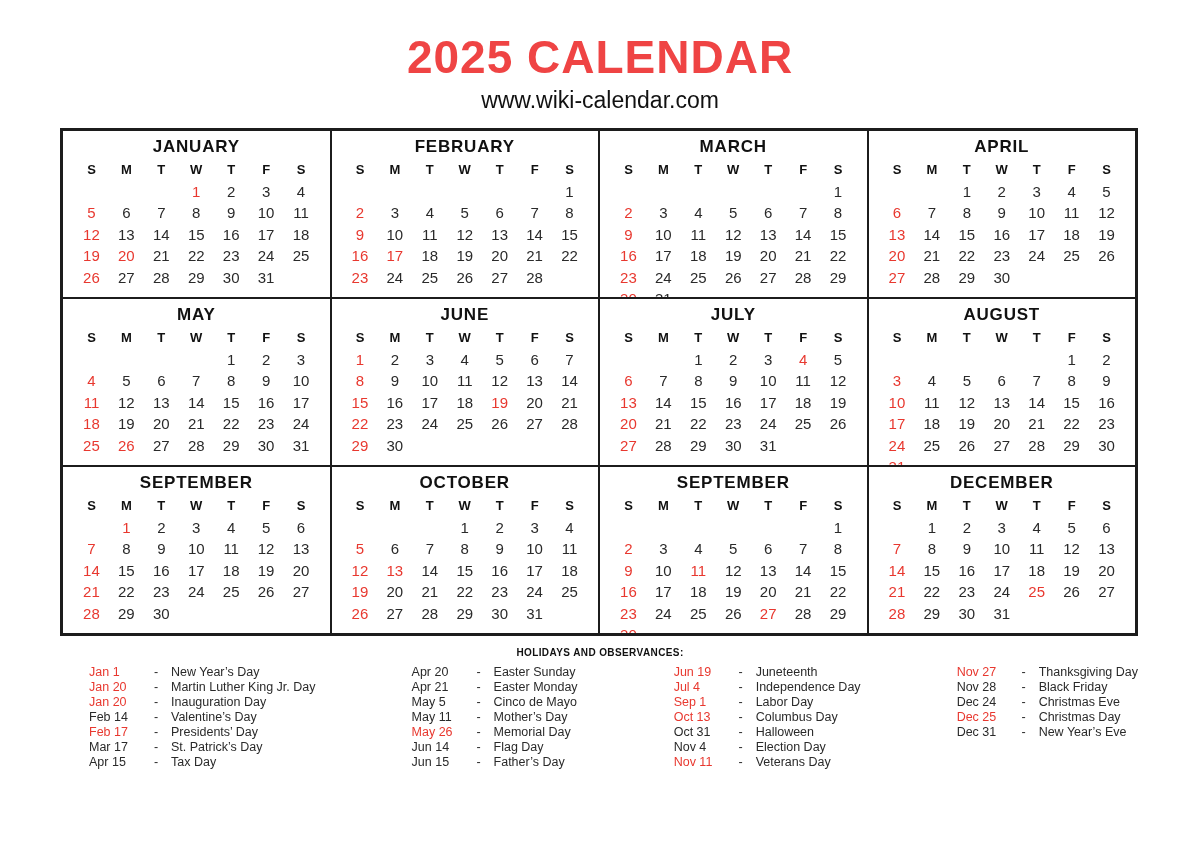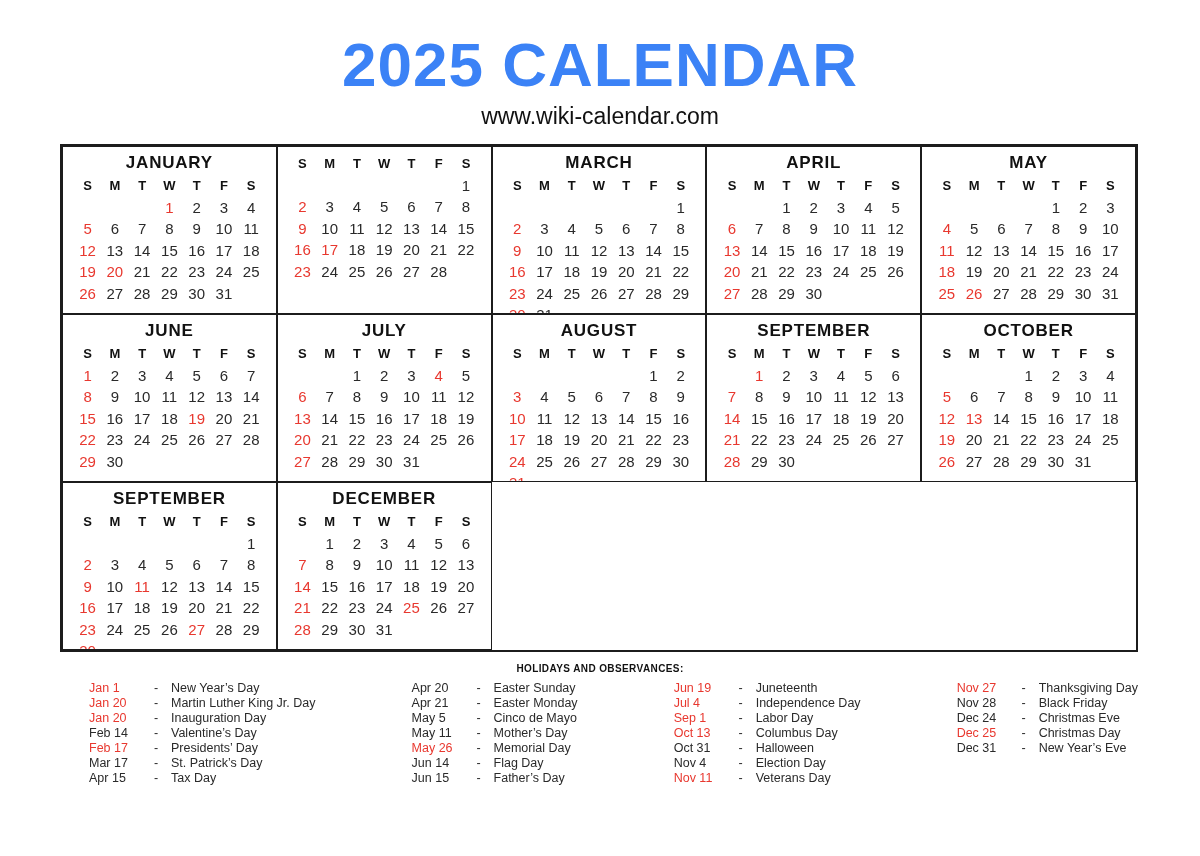--- a/index.html
+++ b/index.html
@@ -4,38 +4,38 @@
 <style>
   * { margin: 0; padding: 0; box-sizing: border-box; }
   html, body { width: 1200px; height: 856px; background: #ffffff; overflow: hidden; }
   body { font-family: "Liberation Sans", sans-serif; color: #1d1d1b; }
 
   .page { width: 1200px; height: 856px; position: relative; }
 
   .page-title {
     text-align: center;
     padding-top: 34px;
-    font-size: 62px;
+    font-size: 46px;
     font-weight: 700;
     letter-spacing: 1px;
     line-height: 1.0;
-    color: #3b82f6;
+    color: #ef4444;
   }
   .page-subtitle {
     text-align: center;
     font-size: 23px;
     margin-top: 7px;
     color: #111111;
   }
 
   .months-grid {
     margin: 14px 60px 0 60px;
     width: 1078px;
     display: grid;
-    grid-template-columns: repeat(5, 1fr);
+    grid-template-columns: repeat(4, 1fr);
     grid-auto-rows: 168px;
     border: 2px solid #1c1c1c;
   }
   .month-cell {
     border: 1px solid #1c1c1c;
     padding: 6px 11px 0 11px;
     overflow: hidden;
   }
   .month-title {
     text-align: center;
@@ -138,20 +138,21 @@
           <div class="day">25</div>
           <div class="day red">26</div>
           <div class="day">27</div>
           <div class="day">28</div>
           <div class="day">29</div>
           <div class="day">30</div>
           <div class="day">31</div>
         </div>
       </div>
       <div class="month-cell">
+        <div class="month-title">FEBRUARY</div>
         <div class="days-grid">
           <div class="dow">S</div>
           <div class="dow">M</div>
           <div class="dow">T</div>
           <div class="dow">W</div>
           <div class="dow">T</div>
           <div class="dow">F</div>
           <div class="dow">S</div>
           <div class="day"></div>
           <div class="day"></div>

